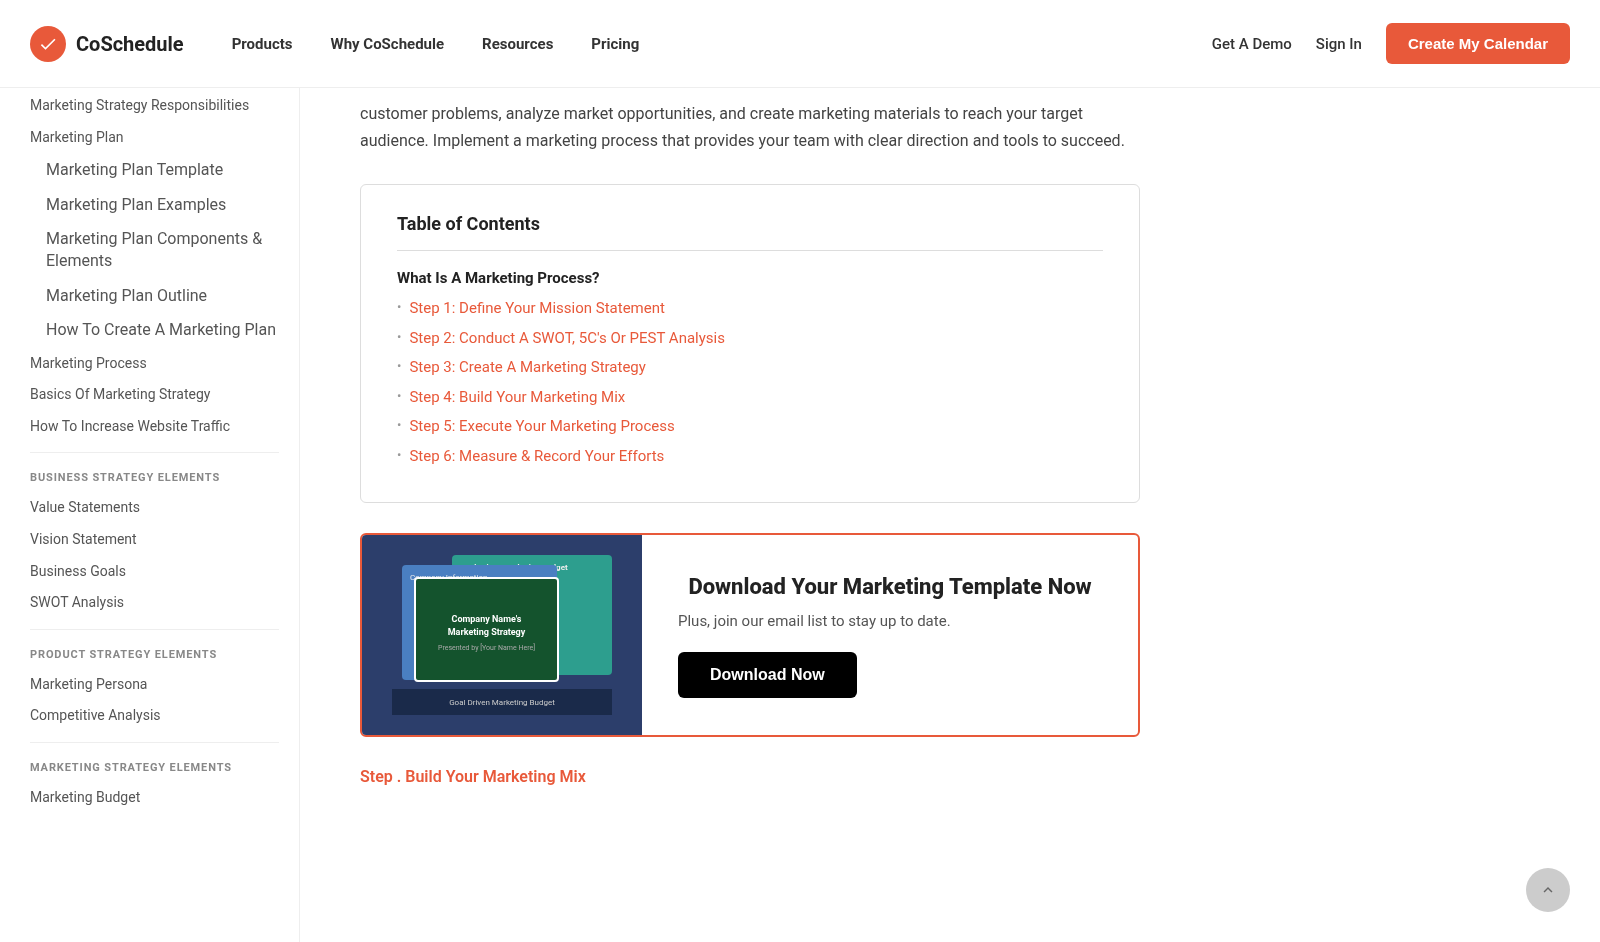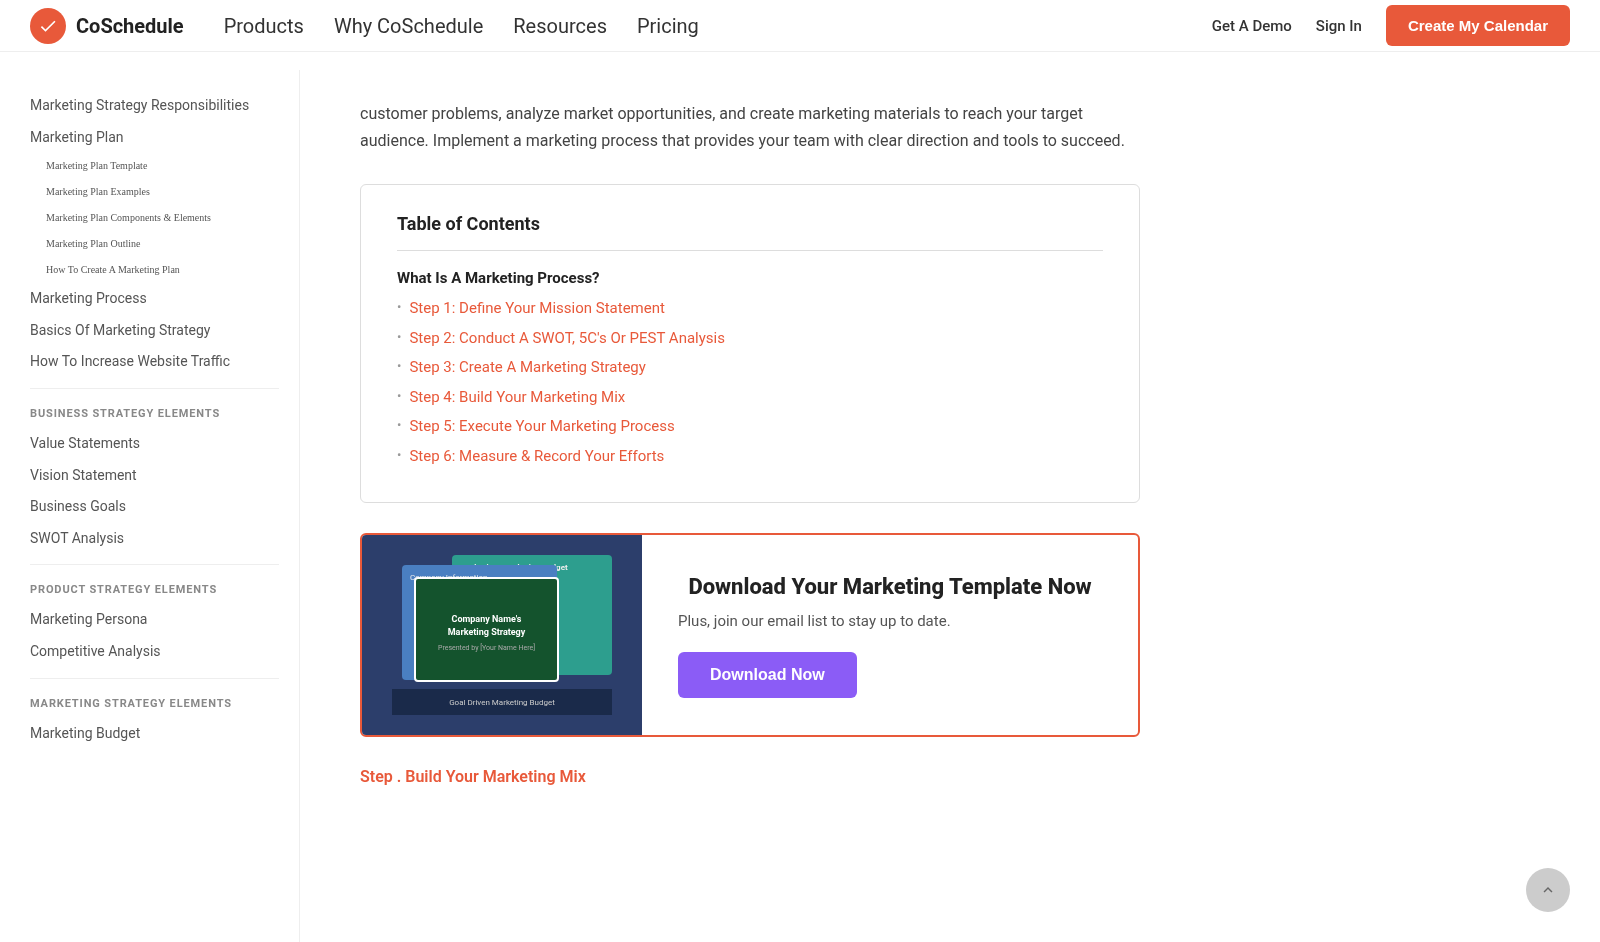--- a/index.html
+++ b/index.html
@@ -1,34 +1,34 @@
 <!DOCTYPE html>
 <html><head>
   <meta charset="utf-8">
   <style>
     * { box-sizing: border-box; margin: 0; padding: 0; }
     body { font-family: -apple-system, BlinkMacSystemFont, 'Segoe UI', Roboto, sans-serif; background: #fff; color: #333; font-size: 15px; }
 
     
     #header {
-      position: fixed; top: 0; left: 0; right: 0; height: 52px;
+      position: fixed; top: 0; left: 0; right: 0; height: 88px;
       background: #fff; border-bottom: 1px solid #eee;
       display: flex; align-items: center; padding: 0 30px;
       z-index: 100; justify-content: space-between;
     }
     #header-left { display: flex; align-items: center; gap: 40px; }
     .logo-wrap { display: flex; align-items: center; gap: 10px; }
     .logo-icon {
       width: 36px; height: 36px; background: #e8593a; border-radius: 50%;
       display: flex; align-items: center; justify-content: center;
     }
     .logo-icon svg { width: 20px; height: 20px; }
     .logo-text { font-size: 20px; font-weight: 700; color: #222; }
     .nav-links { display: flex; gap: 30px; }
-    .nav-link { font-size: 20px; color: #333; text-decoration: none; font-weight: 400; cursor: pointer; }
+    .nav-link { font-size: 15px; color: #333; text-decoration: none; font-weight: 700; cursor: pointer; margin-left: 8px; }
     #header-right { display: flex; align-items: center; gap: 24px; }
     .get-demo { font-size: 15px; color: #333; font-weight: 500; cursor: pointer; }
     .sign-in { font-size: 15px; color: #333; font-weight: 500; cursor: pointer; }
     .create-btn {
       background: #e8593a; color: #fff; border: none; border-radius: 6px;
       padding: 12px 22px; font-size: 15px; font-weight: 600; cursor: pointer;
     }
 
     
     .page-wrap { display: flex; padding-top: 70px; }
@@ -36,21 +36,21 @@
     
     #sidebar {
       width: 300px; min-width: 300px; padding: 20px 20px 40px 30px;
       border-right: 1px solid #eee; position: sticky; top: 70px;
       height: calc(100vh - 70px); overflow-y: auto;
     }
     .sidebar-link {
       display: block; padding: 6px 0; font-size: 14px; color: #555;
       text-decoration: none; cursor: pointer; line-height: 1.4;
     }
-    .sidebar-link.indent { padding-left: 16px; font-size: 10px; font-family: Liberation Serif, serif; }
+    .sidebar-link.indent { padding-left: 16px; font-size: 16px; }
     .sidebar-section-title {
       font-size: 11px; font-weight: 700; color: #888; letter-spacing: 0.08em;
       text-transform: uppercase; margin: 18px 0 8px 0;
     }
     .sidebar-divider { border: none; border-top: 1px solid #eee; margin: 10px 0; }
 
     
     #main {
       flex: 1; padding: 30px 60px 60px 60px; max-width: 900px;
     }
@@ -104,21 +104,21 @@
     .cta-img-front-sub { color: #aaa; font-size: 7px; text-align: center; }
     .cta-img-label-card {
       position: absolute; bottom: 0; left: 0; right: 0; height: 26px;
       background: #1a2a4a; display: flex; align-items: center; justify-content: center;
     }
     .cta-img-label-text { color: #ccc; font-size: 8px; }
     .cta-content { padding: 30px 36px; flex: 1; display: flex; flex-direction: column; justify-content: center; }
     .cta-title { font-size: 22px; font-weight: 800; color: #222; margin-bottom: 10px; line-height: 1.3; text-align: center; }
     .cta-subtitle { font-size: 15px; color: #555; margin-bottom: 22px; }
     .cta-btn {
-      background: #8b5cf6; color: #fff; border: none; border-radius: 6px;
+      background: #000000; color: #fff; border: none; border-radius: 6px;
       padding: 14px 32px; font-size: 16px; font-weight: 700; cursor: pointer;
       width: fit-content;
     }
 
     
     .scroll-top {
       position: fixed; bottom: 30px; right: 30px;
       width: 44px; height: 44px; border-radius: 50%;
       background: #ccc; border: none; cursor: pointer;
       display: flex; align-items: center; justify-content: center;

